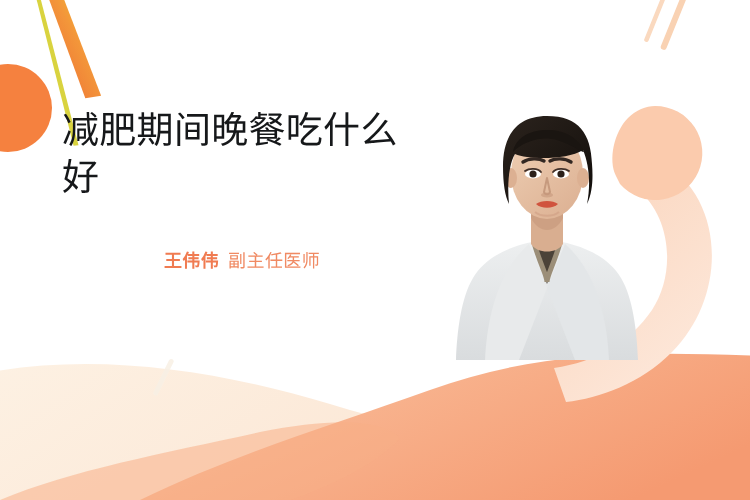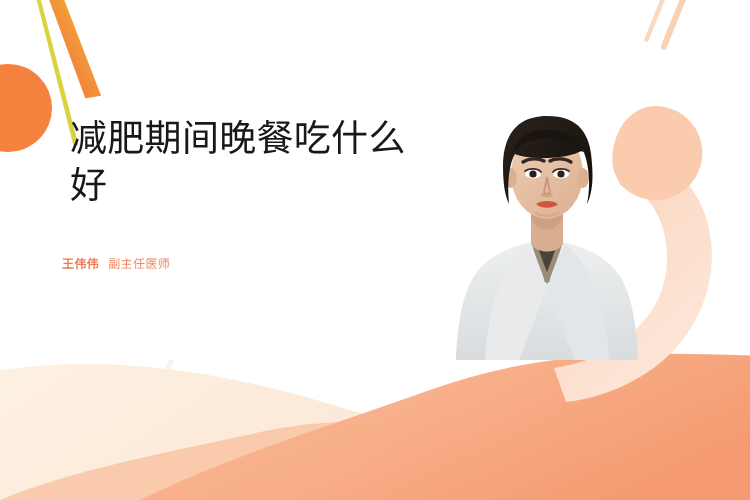--- a/index.html
+++ b/index.html
@@ -33,32 +33,33 @@
     top: 108px;
     width: 360px;
     z-index: 6;
   }
   #headline {
     font-size: 37px;
     line-height: 1.27;
     font-weight: 400;
     color: #16181a;
     letter-spacing: 0.3px;
-    margin: 8px;
+    margin: 0;
     white-space: normal;
     word-break: break-all;
   }
   #credit-block {
     margin-top: 44px;
   }
   .credit-line {
-    font-size: 12px;
+    font-size: 18px;
     line-height: 1.72;
     white-space: nowrap;
     letter-spacing: 0.4px;
+    text-align: center;
   }
   #doctor-name {
     color: #F07B51;
     font-weight: 700;
     margin-right: 9px;
   }
   #doctor-title {
     color: #F08A63;
     font-weight: 400;
   }

